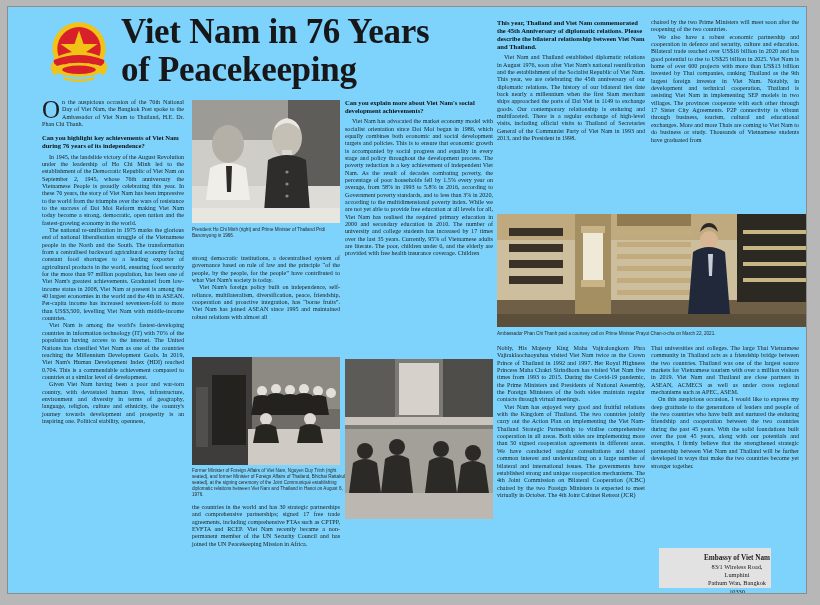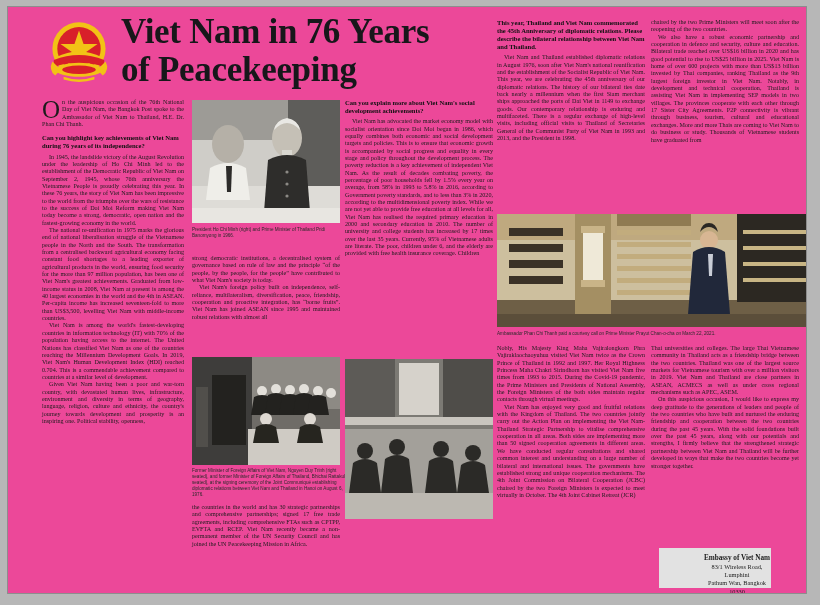--- a/index.html
+++ b/index.html
@@ -12,21 +12,21 @@
     height: 605px;
     overflow: hidden;
     font-family: "Liberation Serif", serif;
   }
   .page {
     position: absolute;
     left: 7px;
     top: 6px;
     width: 800px;
     height: 588px;
-    background: #ec4899;
+    background: #7dd3fc;
     border: 1px solid #8d8d8d;
     box-sizing: border-box;
     overflow: hidden;
   }
   
   .masthead {
     position: absolute;
     left: 0; top: 0;
     width: 800px;
     height: 86px;

